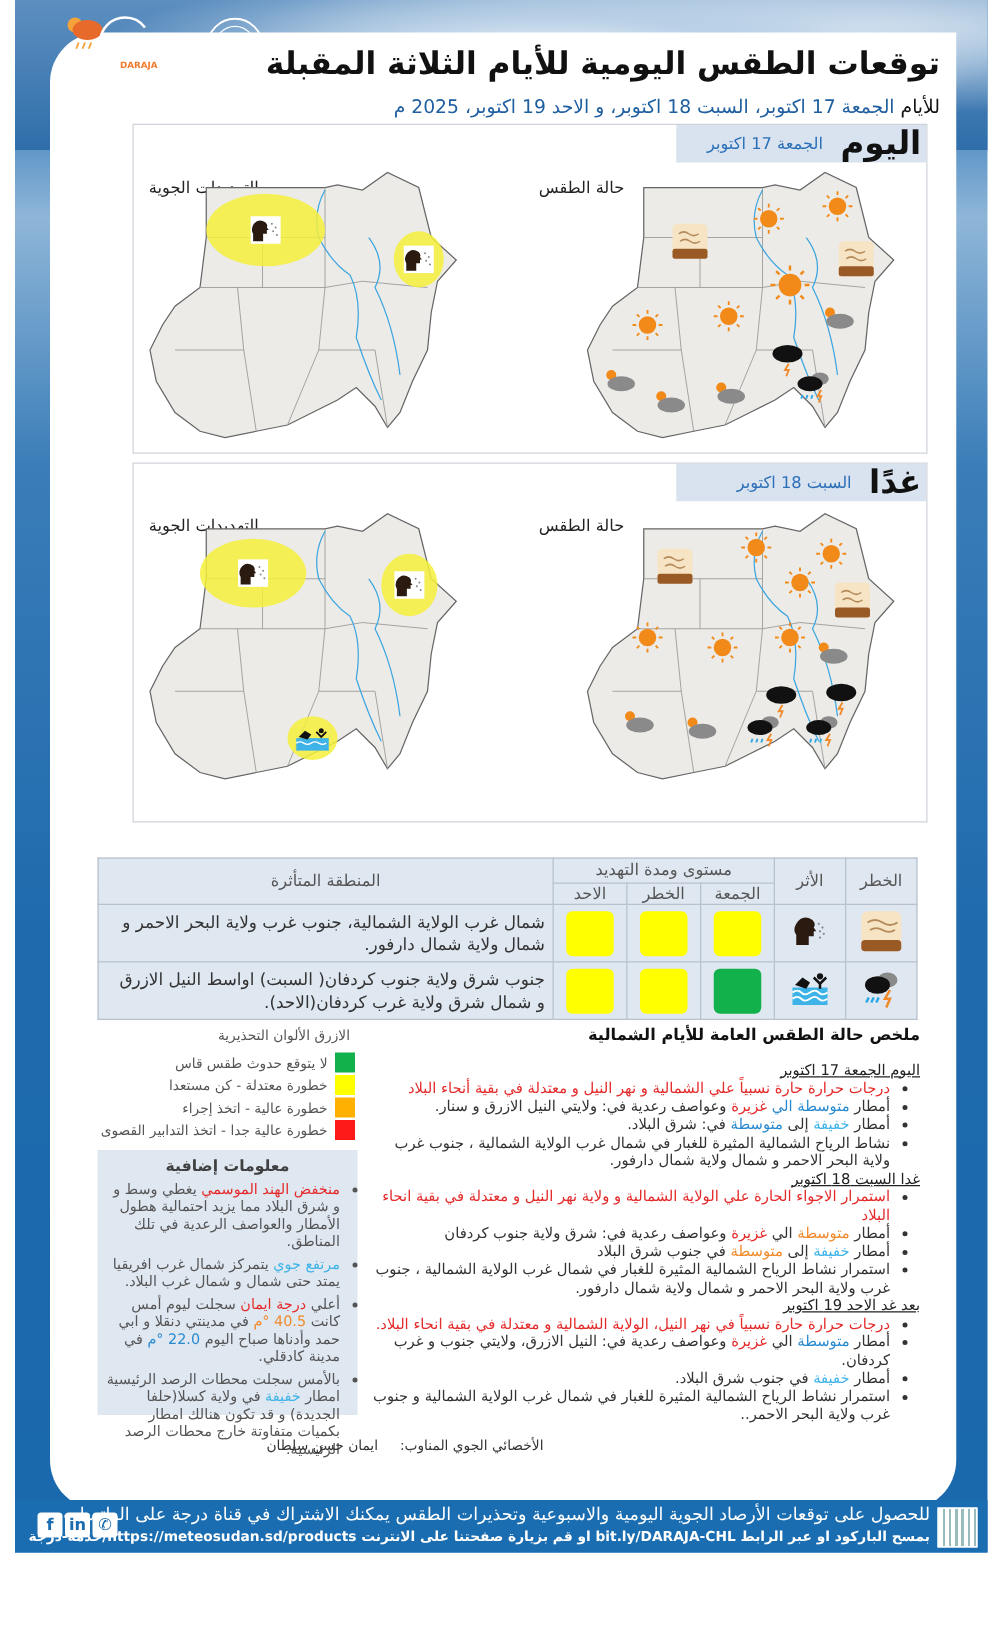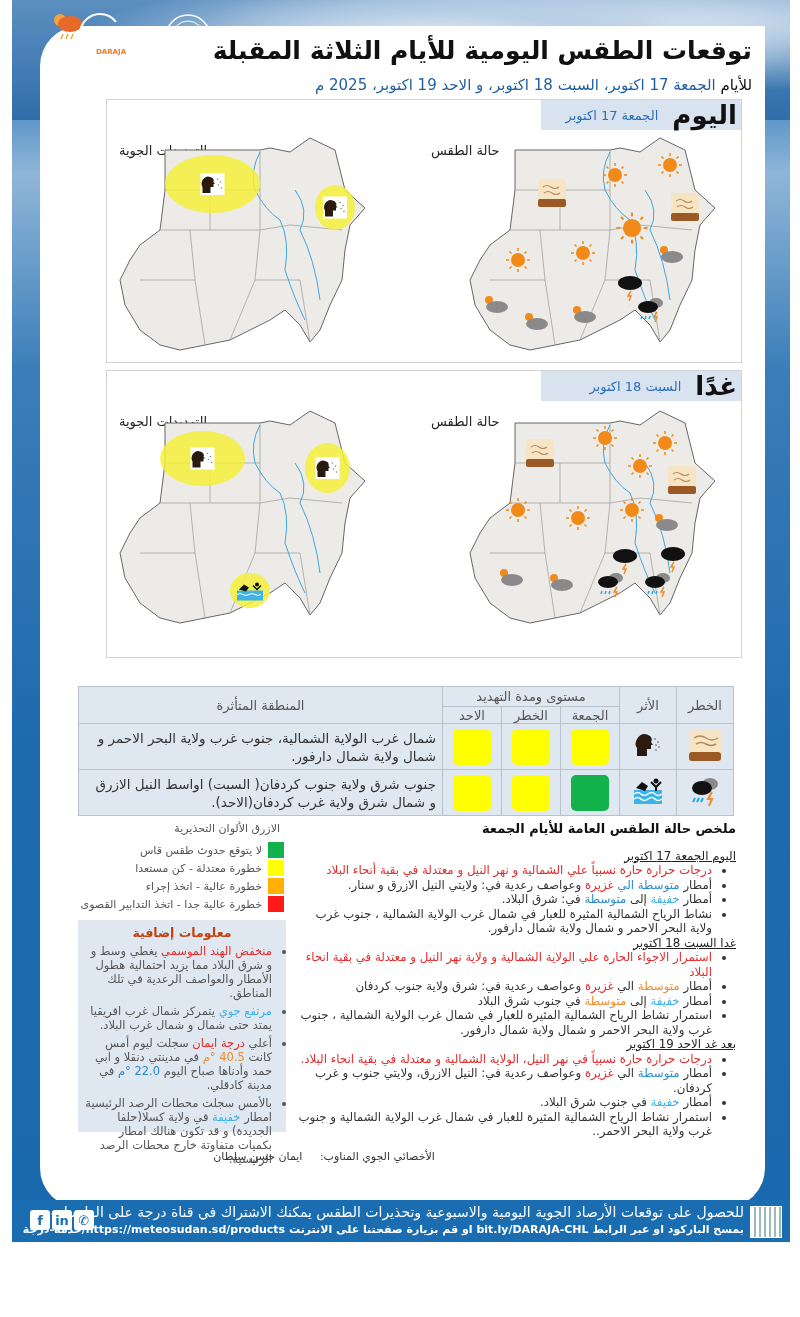--- a/index.html
+++ b/index.html
@@ -25,21 +25,21 @@
   table.hz{position:absolute;left:78px;top:686px;width:656px;border-collapse:collapse;direction:rtl;background:#dfe7f1;font-size:13px;}
   table.hz td,table.hz th{border:1px solid #b8c2ce;text-align:center;font-weight:normal;color:#444;padding:0;}
   table.hz th{color:#555;}
   .lvl{width:38px;height:36px;border-radius:5px;margin:0 auto;}
   .area{font-size:13.5px;text-align:right !important;padding:0 6px !important;line-height:18px;color:#333 !important;}
   .legend{position:absolute;left:78px;top:822px;width:206px;direction:rtl;font-size:11px;color:#555;}
   .legend-title{font-size:11px;color:#555;text-align:right;margin-bottom:6px;padding-right:4px;}
   .legend-row{display:flex;align-items:center;height:18px;text-align:center;}
   .legend-sw{width:16px;height:16px;margin-left:6px;}
   .extra{position:absolute;left:78px;top:920px;width:208px;height:212px;background:#dfe7f1;direction:rtl;font-size:11.5px;color:#555;line-height:14px;}
-  .extra h4{margin:6px 0 4px 0;text-align:center;font-size:12.5px;color:#c2410c;}
+  .extra h4{margin:6px 0 4px 0;text-align:center;font-size:12.5px;color:#404040;}
   .extra ul{margin:0;padding:0 14px 0 6px;}
   .extra li{margin-bottom:4px;}
   .red{color:#e52a2a;}
   .blue{color:#2a8ad0;}
   .lblue{color:#3db3e8;}
   .orange{color:#f08a2a;}
   .summary{position:absolute;left:290px;top:822px;width:446px;direction:rtl;font-size:11.8px;color:#333;line-height:14.5px;}
   .summary h3{margin:0 0 12px 0;font-size:13px;color:#111;}
   .summary .dayh{text-decoration:underline;color:#222;}
   .summary ul{margin:0;padding:0 24px 0 0;}
@@ -491,21 +491,21 @@
   <h4>معلومات إضافية</h4>
   <ul>
     <li><span class="red">منخفض الهند الموسمي</span><span> يغطي وسط و و شرق البلاد  مما يزيد احتمالية هطول الأمطار والعواصف الرعدية في تلك المناطق.</span></li>
     <li><span class="lblue">مرتفع جوي</span><span> يتمركز شمال غرب افريقيا يمتد حتى شمال و شمال غرب البلاد.</span></li>
     <li><span>أعلي </span><span class="red">درجة ايمان</span><span> سجلت ليوم أمس كانت </span><span class="orange">40.5 °م</span><span> في مدينتي دنقلا و ابي حمد وأدناها صباح اليوم </span><span class="blue">22.0 °م</span><span> في مدينة كادقلي.</span></li>
     <li><span>بالأمس سجلت محطات الرصد الرئيسية امطار </span><span class="lblue">خفيفة</span><span> في ولاية كسلا(حلفا الجديدة) و قد تكون هنالك امطار بكميات متفاوتة خارج محطات الرصد الرئيسية.</span></li>
   </ul>
 </div>
 
 <div class="summary">
-  <h3>ملخص حالة الطقس العامة للأيام الجمعة</h3>
+  <h3>ملخص حالة الطقس العامة للأيام الشمالية</h3>
   <div id="summary-days">
       <div class="dayh">اليوم الجمعة 17 اكتوبر</div>
       <ul>
         <li><span class="red">درجات حرارة حارة نسبياً علي الشمالية و نهر النيل و معتدلة في بقية أنحاء البلاد</span></li>
         <li><span>أمطار </span><span class="blue">متوسطة الي</span><span> </span><span class="red">غزيرة</span><span> وعواصف رعدية في:  ولايتي النيل الازرق و سنار.</span></li>
         <li><span>أمطار </span><span class="lblue">خفيفة</span><span> إلى </span><span class="blue">متوسطة</span><span> في:  شرق البلاد.</span></li>
         <li><span>نشاط الرياح  الشمالية المثيرة للغبار  في    شمال غرب الولاية الشمالية ، جنوب غرب ولاية البحر الاحمر و شمال ولاية شمال دارفور.</span></li>
       </ul>
       <div class="dayh">غدا السبت 18 اكتوبر</div>
       <ul>

